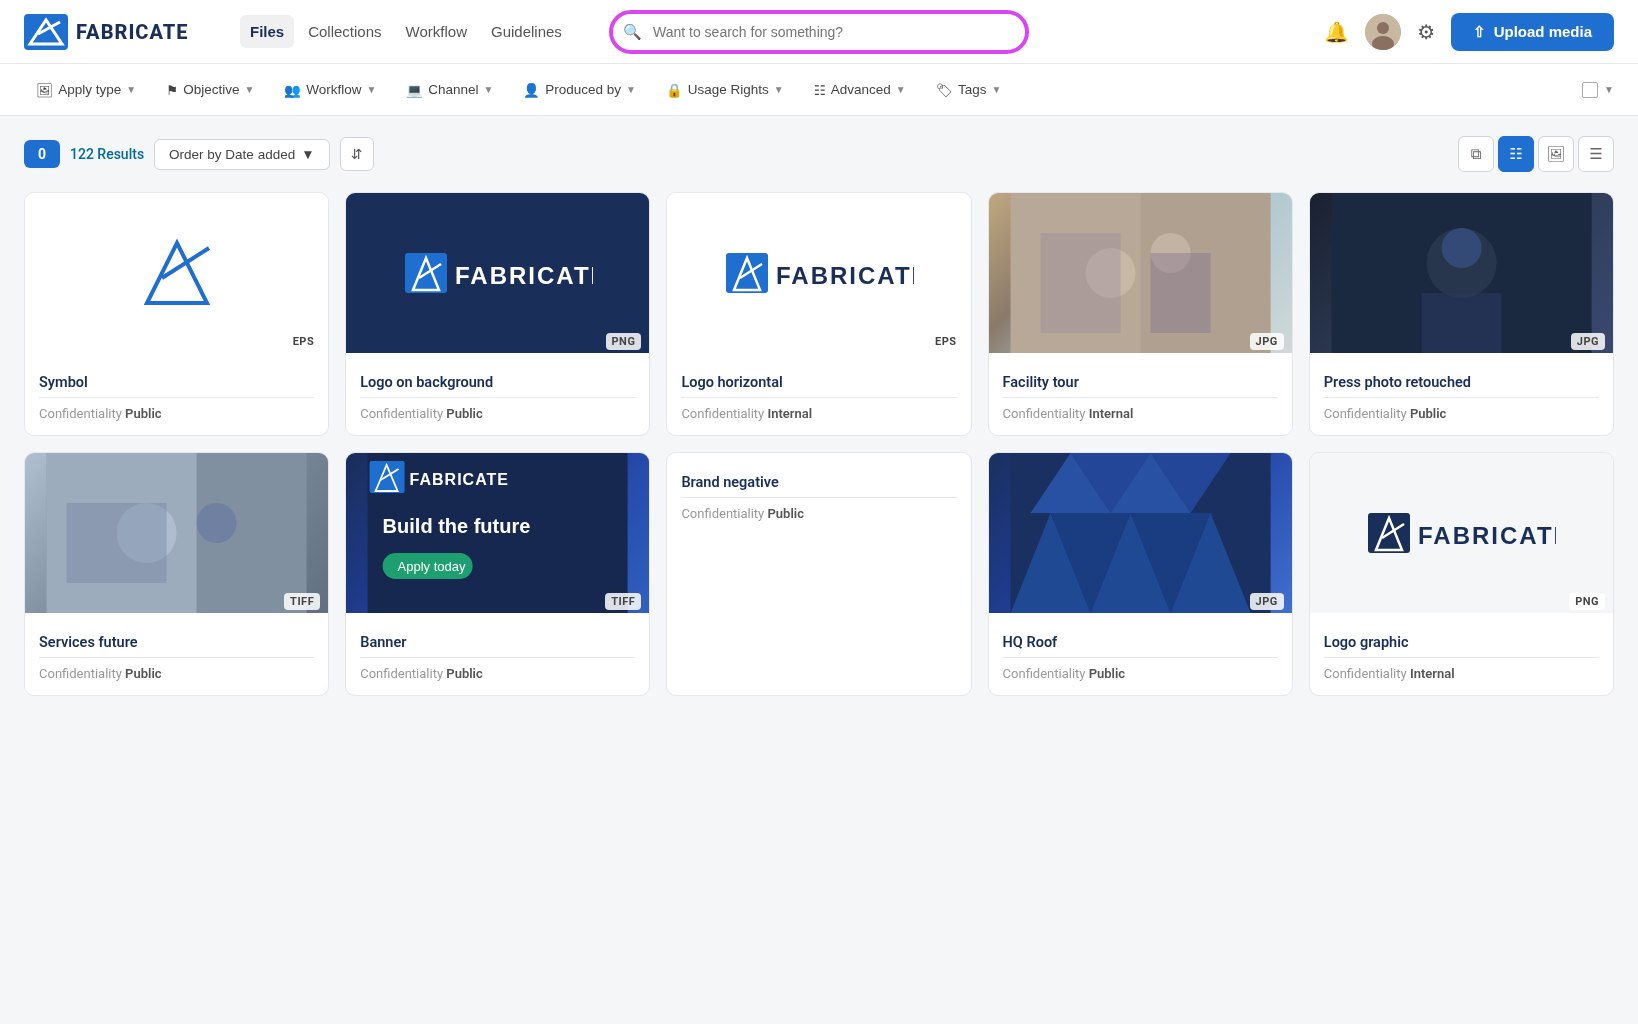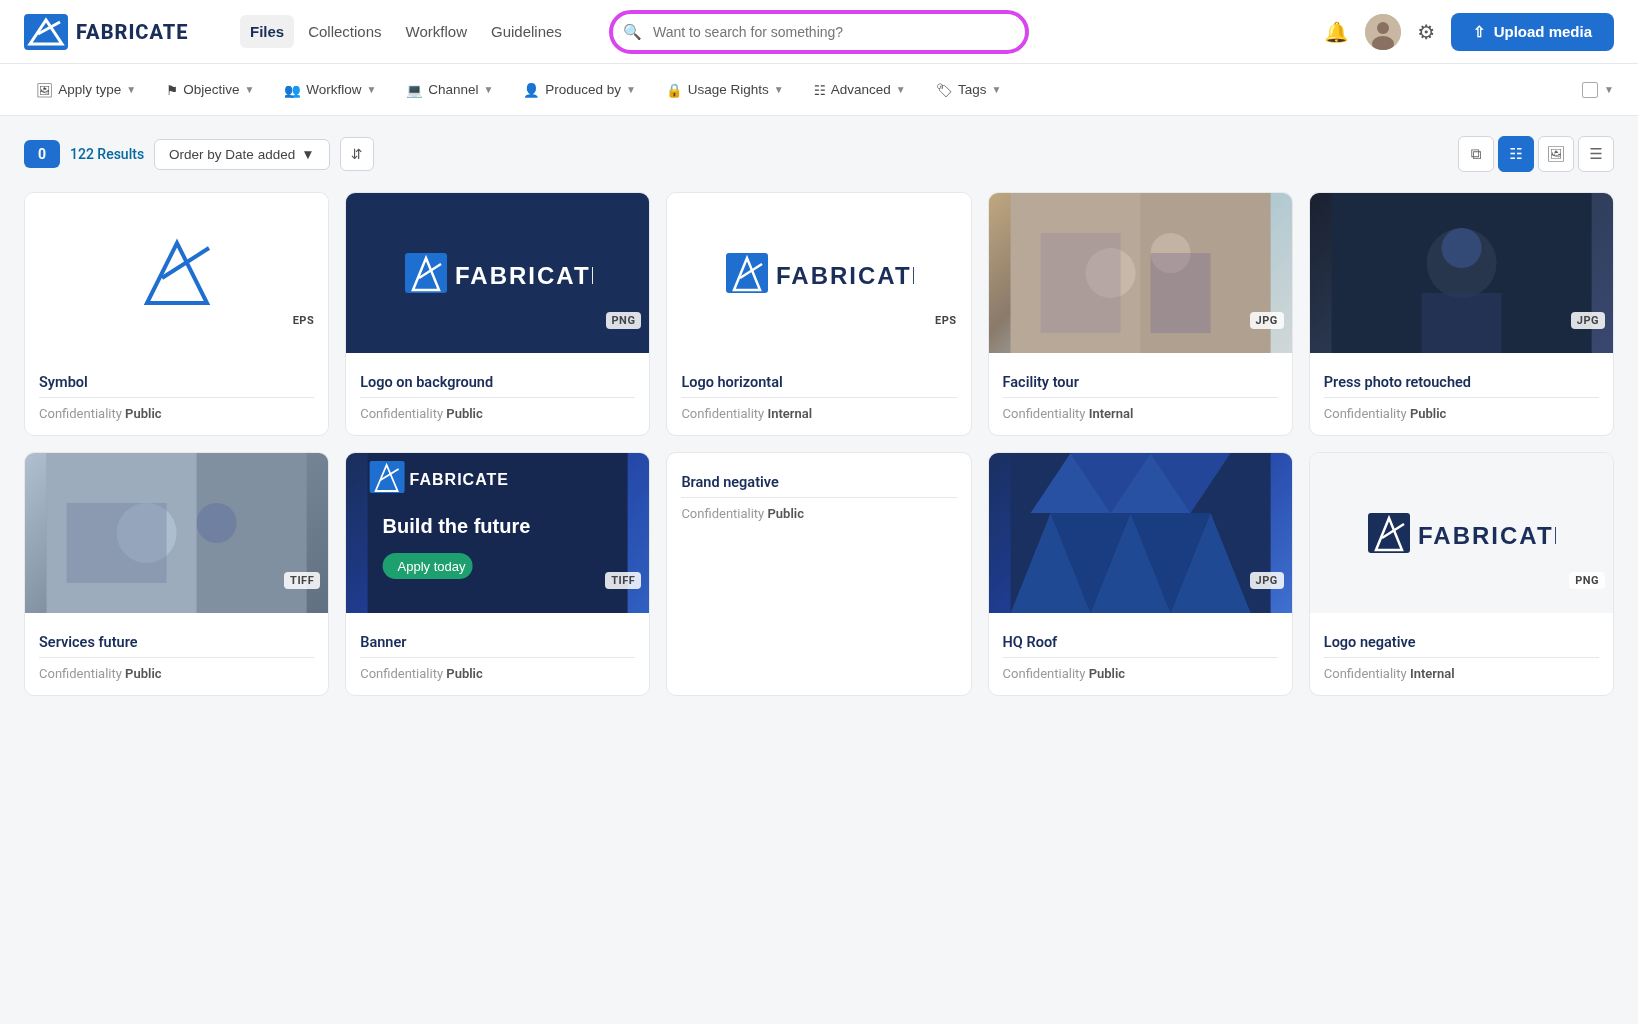--- a/index.html
+++ b/index.html
@@ -250,21 +250,21 @@
       position: relative;
       height: 160px;
       background: #f0f2f5;
       display: flex;
       align-items: center;
       justify-content: center;
       overflow: hidden;
     }
     .card-badge {
       position: absolute;
-      bottom: 24px;
+      bottom: 3px;
       right: 8px;
       background: rgba(255,255,255,0.85);
       border-radius: 4px;
       padding: 2px 6px;
       font-size: 11px;
       font-weight: 700;
       color: #444;
       letter-spacing: 0.5px;
     }
     .card-info {
@@ -605,21 +605,21 @@
       <div class="card-image-wrap logo-negative-bg">
         <svg width="190" height="50" viewBox="0 0 190 50">
           <rect x="2" y="5" width="42" height="40" rx="3" fill="#1a2e5a"></rect>
           <polygon points="10,42 23,10 36,42" fill="none" stroke="white" stroke-width="2.5"></polygon>
           <line x1="16" y1="30" x2="38" y2="16" stroke="white" stroke-width="2.5"></line>
           <text x="52" y="36" font-family="Arial" font-weight="900" font-size="24" fill="#1a2e5a" letter-spacing="2">FABRICATE</text>
         </svg>
         <div class="card-badge">PNG</div>
       </div>
       <div class="card-info">
-        <div class="card-title">Logo negative</div>
+        <div class="card-title">Logo graphic</div>
         <div class="card-divider"></div>
         <div class="card-meta">
           Confidentiality <span>Internal</span>
         </div>
       </div>
     </div>
 
   </div>
 </div>
 

